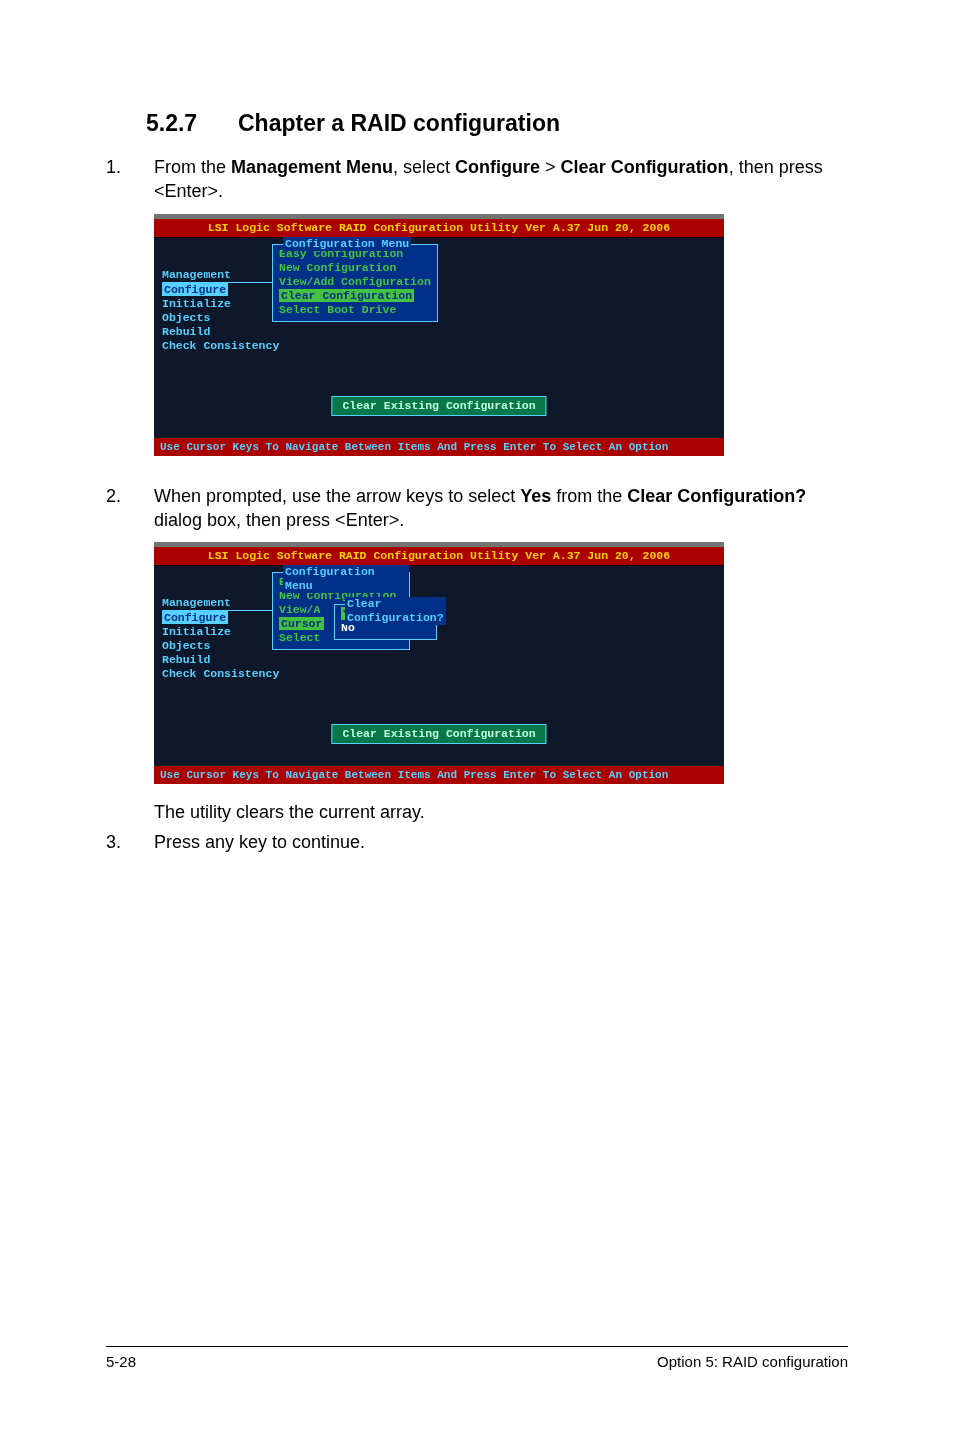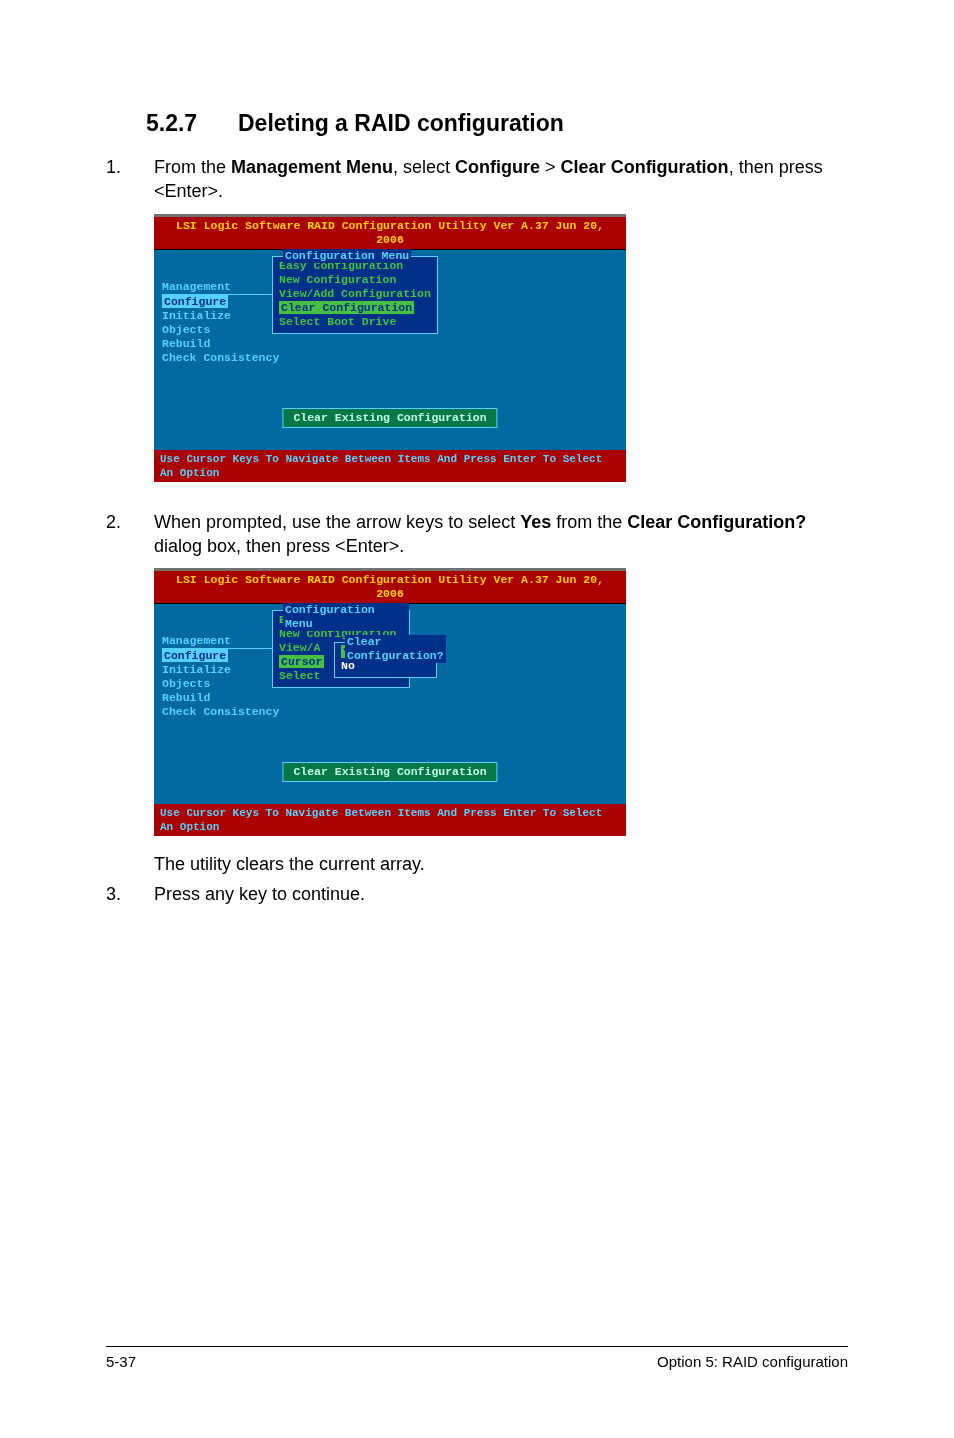--- a/index.html
+++ b/index.html
@@ -36,29 +36,29 @@
   }
   .step .stext { flex:1; }
   .step .stext p { margin-bottom: 6px; }
   .step b { font-weight: bold; }
   .screenshot-wrap {
     padding-left: 48px;
     margin-top: 4px;
     margin-bottom: 28px;
   }
   .screenshot {
-    width: 472px;
-    background: #0369a1;
+    width: 570px;
+    background: #0f172a;
     position: relative;
     color: #fff;
     font-family: "Courier New", monospace;
     font-size: 11.5px;
     font-weight: bold;
     line-height: 14px;
-    border-top: 3px solid #737373;
+    border-top: 5px solid #737373;
   }
   .ss-title-bar {
     background: #ab0000;
     color: #ffd000;
     padding: 2px 6px;
     text-align: center;
     border-bottom: 1px solid #000;
   }
   .ss-body {
     height: 200px;
@@ -142,21 +142,21 @@
     display:flex;
     justify-content:space-between;
   }
 </style>
 </head>
 <body>
 
 <div class="page">
 
   <h2 class="heading">
-    <span class="secno">5.2.7</span><span>Deleting a RAID configuration</span>
+    <span class="secno">5.2.7</span><span>Chapter a RAID configuration</span>
   </h2>
 
 
   <div class="step">
     <div class="num">1.</div>
     <div class="stext">
       <p>
         <span>From the </span><b>Management Menu</b><span>, select </span><b>Configure</b><span> &gt; </span><b>Clear Configuration</b><span>, then press &lt;Enter&gt;.</span>
       </p>
     </div>
@@ -238,15 +238,15 @@
   <div class="step">
     <div class="num">3.</div>
     <div class="stext">
       <p>Press any key to continue.</p>
     </div>
   </div>
 
 </div>
 
 <div class="bottomline">
-  <span>5-37</span>
+  <span>5-28</span>
   <span>Option 5: RAID configuration</span>
 </div>
 
 </body></html>

